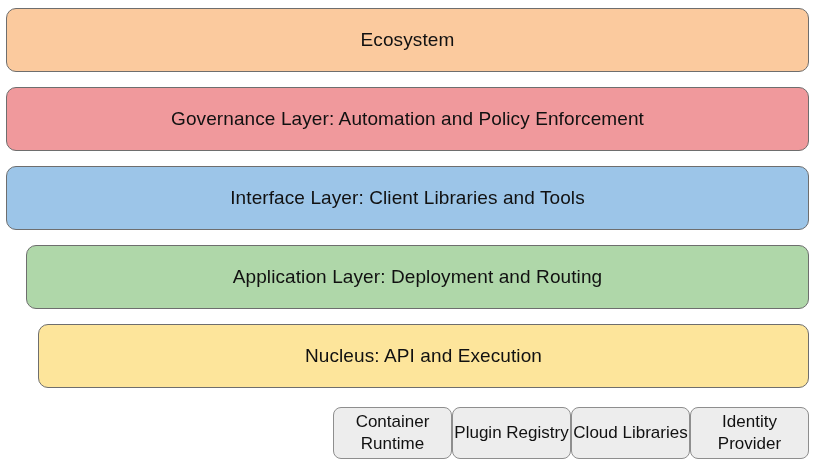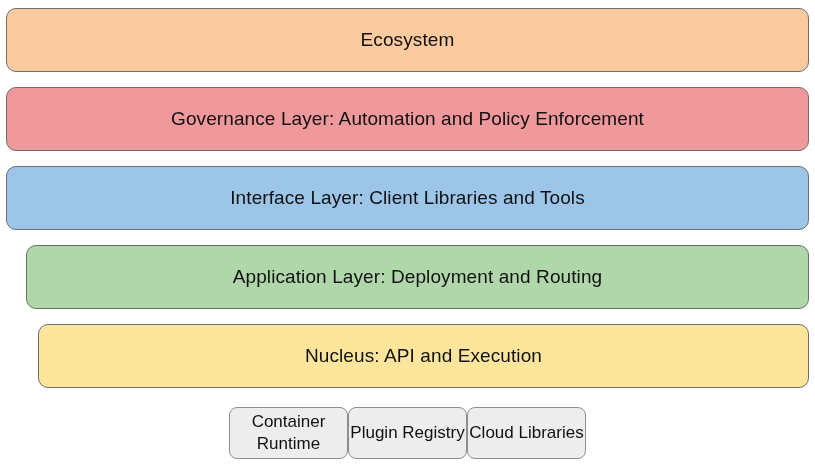--- a/index.html
+++ b/index.html
@@ -32,21 +32,21 @@
   }
   .layer-label {
     font-size: 19px;
     letter-spacing: 0.1px;
     text-align: center;
     white-space: nowrap;
   }
   .provider-row {
     margin-top: 4px;
     display: flex;
-    justify-content: center;
+    justify-content: flex-end;
     align-items: flex-start;
     flex: 0 0 auto;
   }
   .provider {
     width: 119px;
     height: 52px;
     background: #ededed;
     border: 1px solid #8e8e8e;
     border-radius: 8px;
     display: flex;
@@ -88,15 +88,18 @@
   <div class="provider-row">
     <div class="provider">
       <span class="provider-label">Container Runtime</span>
     </div>
     <div class="provider">
       <span class="provider-label">Plugin Registry</span>
     </div>
     <div class="provider">
       <span class="provider-label">Cloud Libraries</span>
     </div>
+    <div class="provider">
+      <span class="provider-label">Identity Provider</span>
+    </div>
   </div>
 
 </div>
 
 </body></html>

